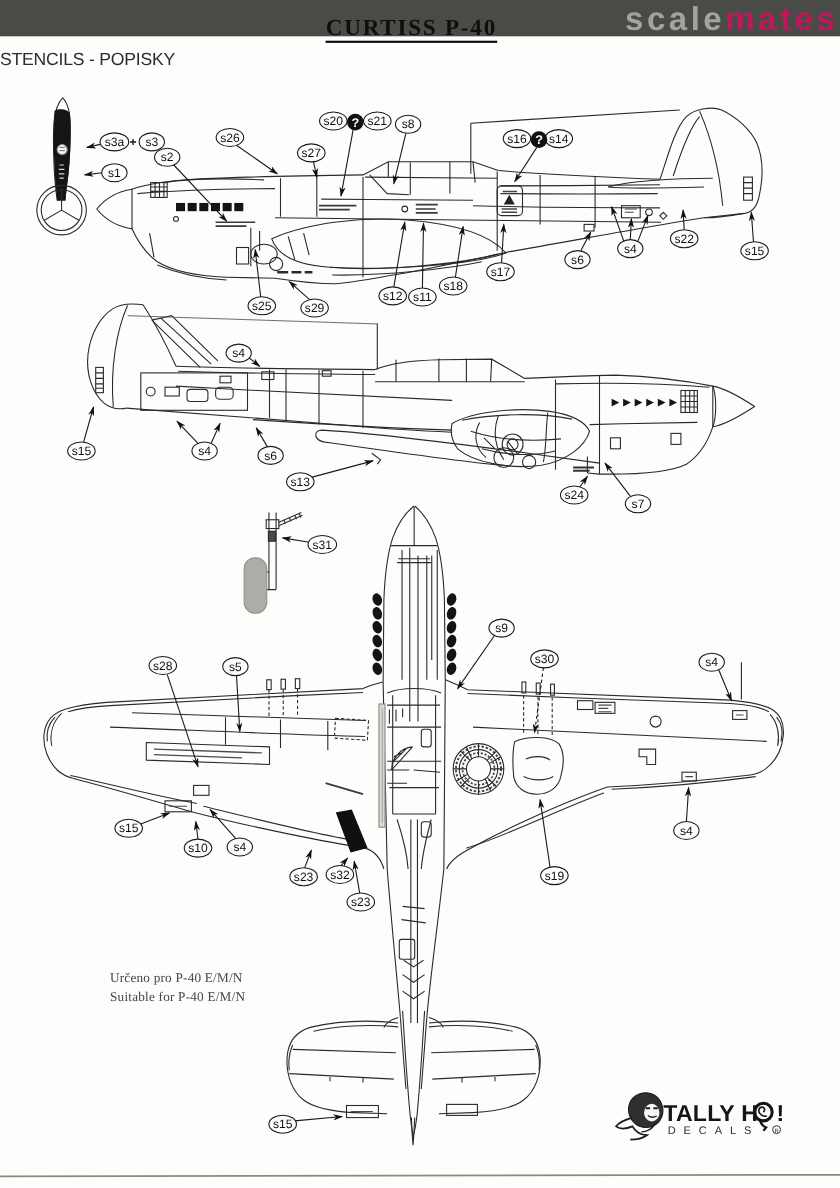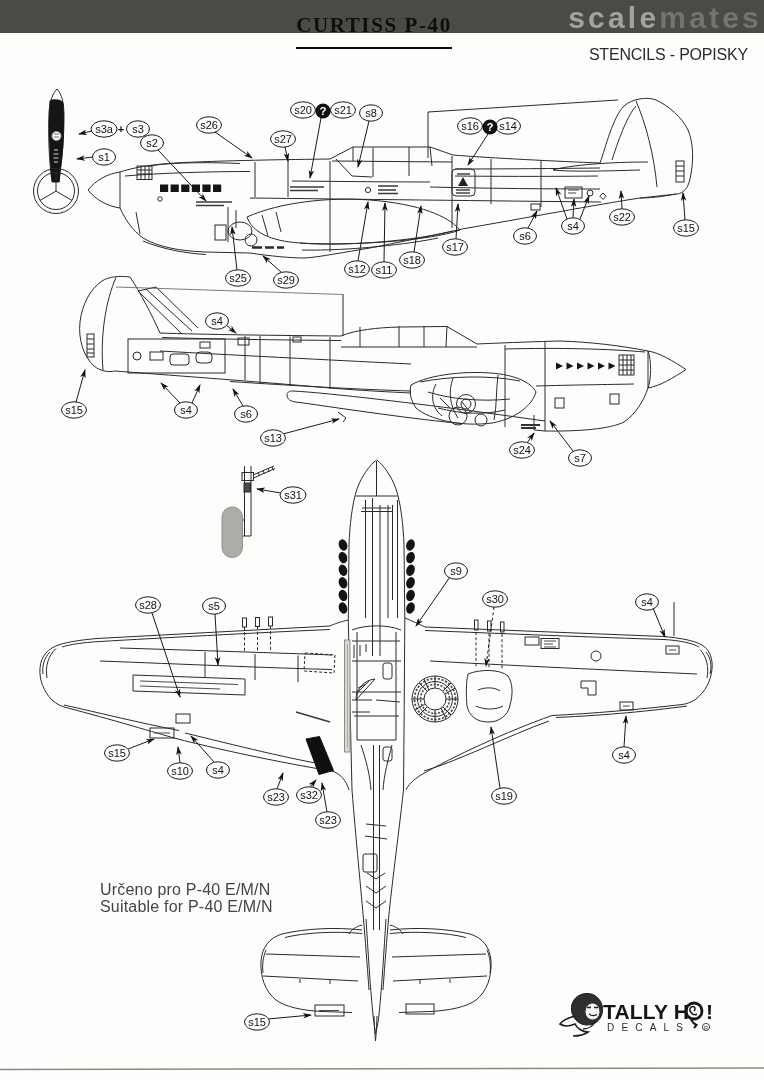--- a/index.html
+++ b/index.html
@@ -1,23 +1,23 @@
 <!DOCTYPE html>
 <html><head>
 <meta charset="utf-8">
 <style>
 html,body{margin:0;padding:0;width:764px;height:1080px;background:#fdfdfc;overflow:hidden;}
 #page{position:relative;width:764px;height:1080px;font-family:"Liberation Sans",sans-serif;}
 #banner{position:absolute;left:0;top:0;width:764px;height:33px;background:#4a4a47;}
 #sm{position:absolute;top:1px;right:2px;font-weight:bold;font-size:30px;letter-spacing:3.2px;color:#a2a2a0;}
-#sm .g{color:#737373;}
+#sm .g{color:#be185d;}
 #title{position:absolute;top:13px;left:0;width:748px;text-align:center;font-family:"Liberation Serif",serif;font-weight:bold;font-size:21px;letter-spacing:1.6px;color:#0e0e0e;}
-#title span{border-bottom:2.5px solid #0e0e0e;padding-bottom:10px;}
-#subtitle{position:absolute;top:46px;left:0;width:748px;text-align:right;font-size:16px;letter-spacing:-0.2px;color:#2c2c2c;}
-#txt1{position:absolute;left:100px;top:881px;font-size:16px;color:#454545;line-height:17.2px;letter-spacing:0.2px;}
+#title span{border-bottom:2.5px solid #0e0e0e;padding-bottom:0px;}
+#subtitle{position:absolute;top:46px;left:0;width:748px;text-align:left;font-size:16px;letter-spacing:-0.2px;color:#2c2c2c;}
+#txt1{position:absolute;left:100px;top:881px;font-size:12px;color:#454545;line-height:17.2px;letter-spacing:0.2px;font-family:Liberation Serif, serif;}
 #txt2{position:absolute;left:33px;top:1021px;font-size:17.5px;color:#3d3d3d;letter-spacing:0.2px;}
 svg{position:absolute;left:0;top:0;filter:blur(0.22px);}
 </style>
 </head>
 <body>
 <div id="page">
 <div id="banner"></div>
 <div id="sm">scale<span class="g">mates</span></div>
 <div id="title"><span>CURTISS P-40</span></div>
 <div id="subtitle">STENCILS - POPISKY</div>

